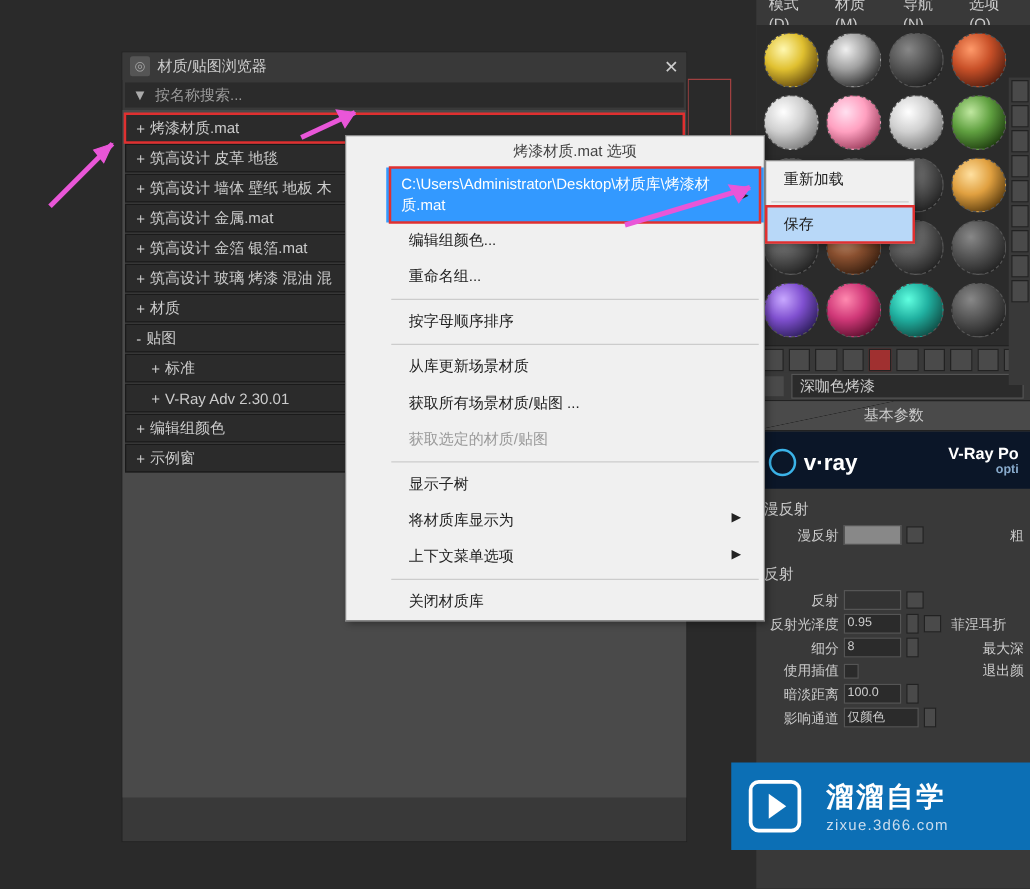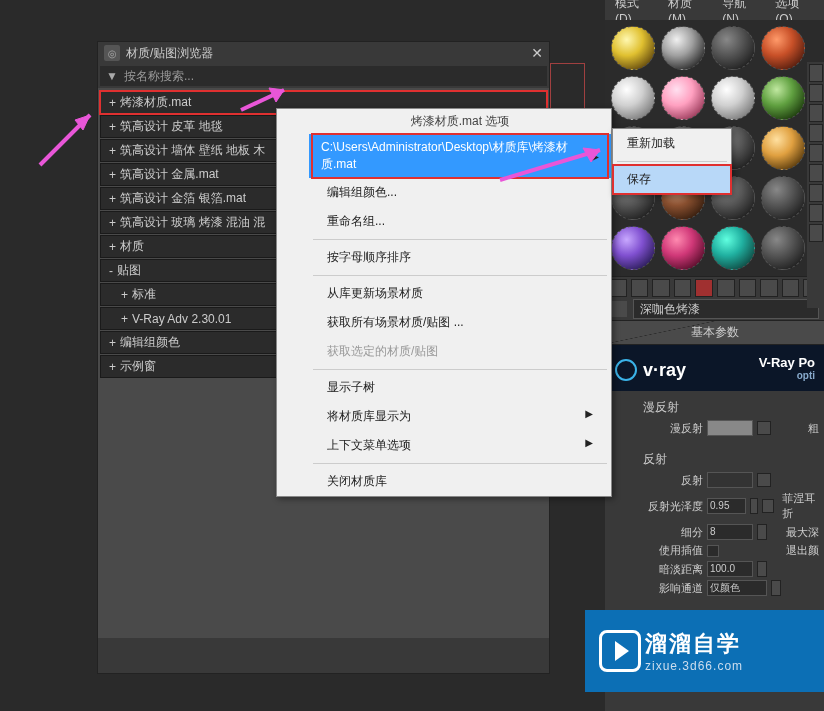--- a/index.html
+++ b/index.html
@@ -53,32 +53,32 @@
 .me-name { height: 22px; display: flex; align-items: center; padding: 0 6px; gap: 6px; }
 .me-name input { flex: 1; background: #2b2b2b; border: 1px solid #555; color: #ccc; padding: 2px 6px; font-size: 12px; }
 .me-name .dropper { width: 16px; height: 16px; background: #4a4a4a; }
 .me-rollout-hdr { background: #4a4a4a; text-align: center; padding: 3px; font-size: 12px; border-top: 1px solid #222; border-bottom: 1px solid #222; position: relative; }
 .me-rollout-hdr .diag { position: absolute; left: 0; top: 0; width: 50%; height: 100%; background: linear-gradient(to bottom right, #4a4a4a 49%, #2b2b2b 50%, #4a4a4a 51%); }
 .me-rollout-hdr span { position: relative; z-index: 1; }
 .vray-banner { background: #0b1628; padding: 10px; display: flex; align-items: flex-end; gap: 10px; }
 .vray-logo { font-size: 18px; font-weight: bold; color: #fff; display: flex; align-items: center; gap: 6px; }
 .vray-logo .circ { width: 22px; height: 22px; border: 2px solid #3bb3e8; border-radius: 50%; }
 .vray-right { margin-left: auto; text-align: right; color: #fff; font-size: 13px; font-weight: bold; }
-.me-section { padding: 4px 6px; margin-left: 32px; }
+.me-section { padding: 4px 6px; }
 .me-section .sec-title { color: #ccc; margin: 4px 0; }
 .me-row { display: flex; align-items: center; gap: 4px; margin: 3px 0; font-size: 11px; }
 .me-row .lbl { min-width: 60px; text-align: right; }
 .me-row .spin { width: 46px; height: 16px; background: #2b2b2b; border: 1px solid #555; }
 .me-row .swatch { width: 46px; height: 16px; background: #888; border: 1px solid #555; }
 .me-row .spinbtn { width: 10px; height: 16px; background: #4a4a4a; border: 1px solid #222; }
 .me-row .chk { width: 12px; height: 12px; border: 1px solid #555; background: #2b2b2b; }
 .me-row .mapbtn { width: 14px; height: 14px; background: #4a4a4a; border: 1px solid #222; }
 
 
-.watermark { position: absolute; left: 585px; top: 610px; width: 239px; height: 82px; background: #0c6fb5; display: flex; align-items: center; padding: 0 14px; gap: 4px; }
+.watermark { position: absolute; left: 585px; top: 610px; width: 239px; height: 70px; background: #0c6fb5; display: flex; align-items: center; padding: 0 14px; gap: 20px; }
 .watermark .play { width: 42px; height: 42px; border: 3px solid #fff; border-radius: 8px; display: flex; align-items: center; justify-content: center; }
 .watermark .play::after { content: ''; border-left: 14px solid #fff; border-top: 10px solid transparent; border-bottom: 10px solid transparent; margin-left: 4px; }
 .watermark .text .big { color: #fff; font-size: 22px; font-weight: bold; letter-spacing: 2px; }
 .watermark .text .small { color: #cde; font-size: 12px; letter-spacing: 1px; }
 
 
 .arrow-svg { position: absolute; pointer-events: none; }
 .arrow-svg line, .arrow-svg polygon { stroke: #e956d8; fill: #e956d8; }
 
 .me-scroll { position: relative; }

